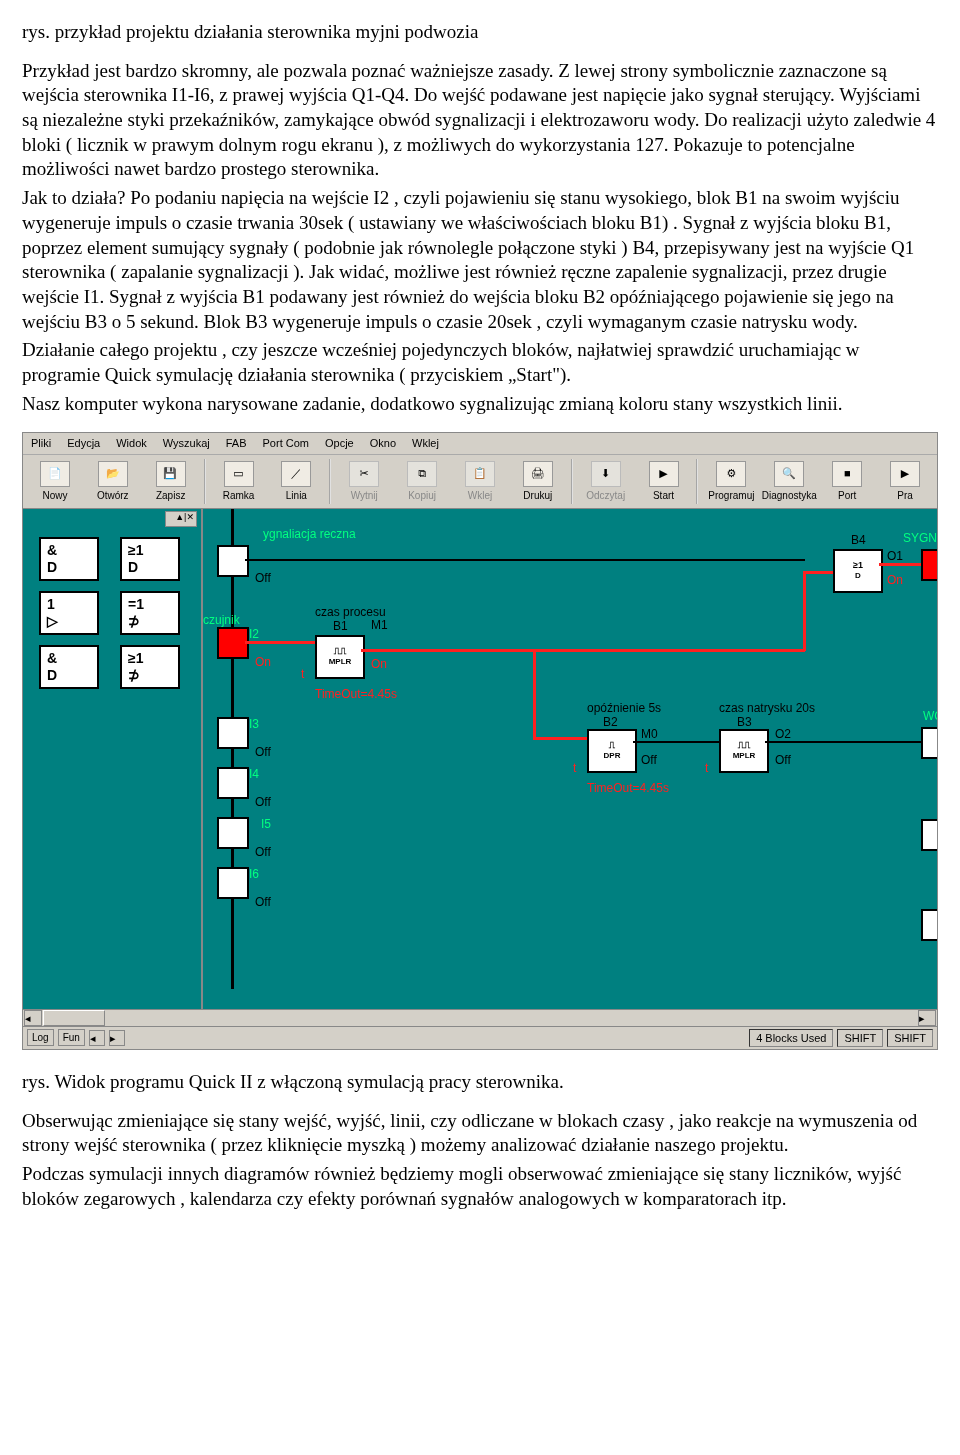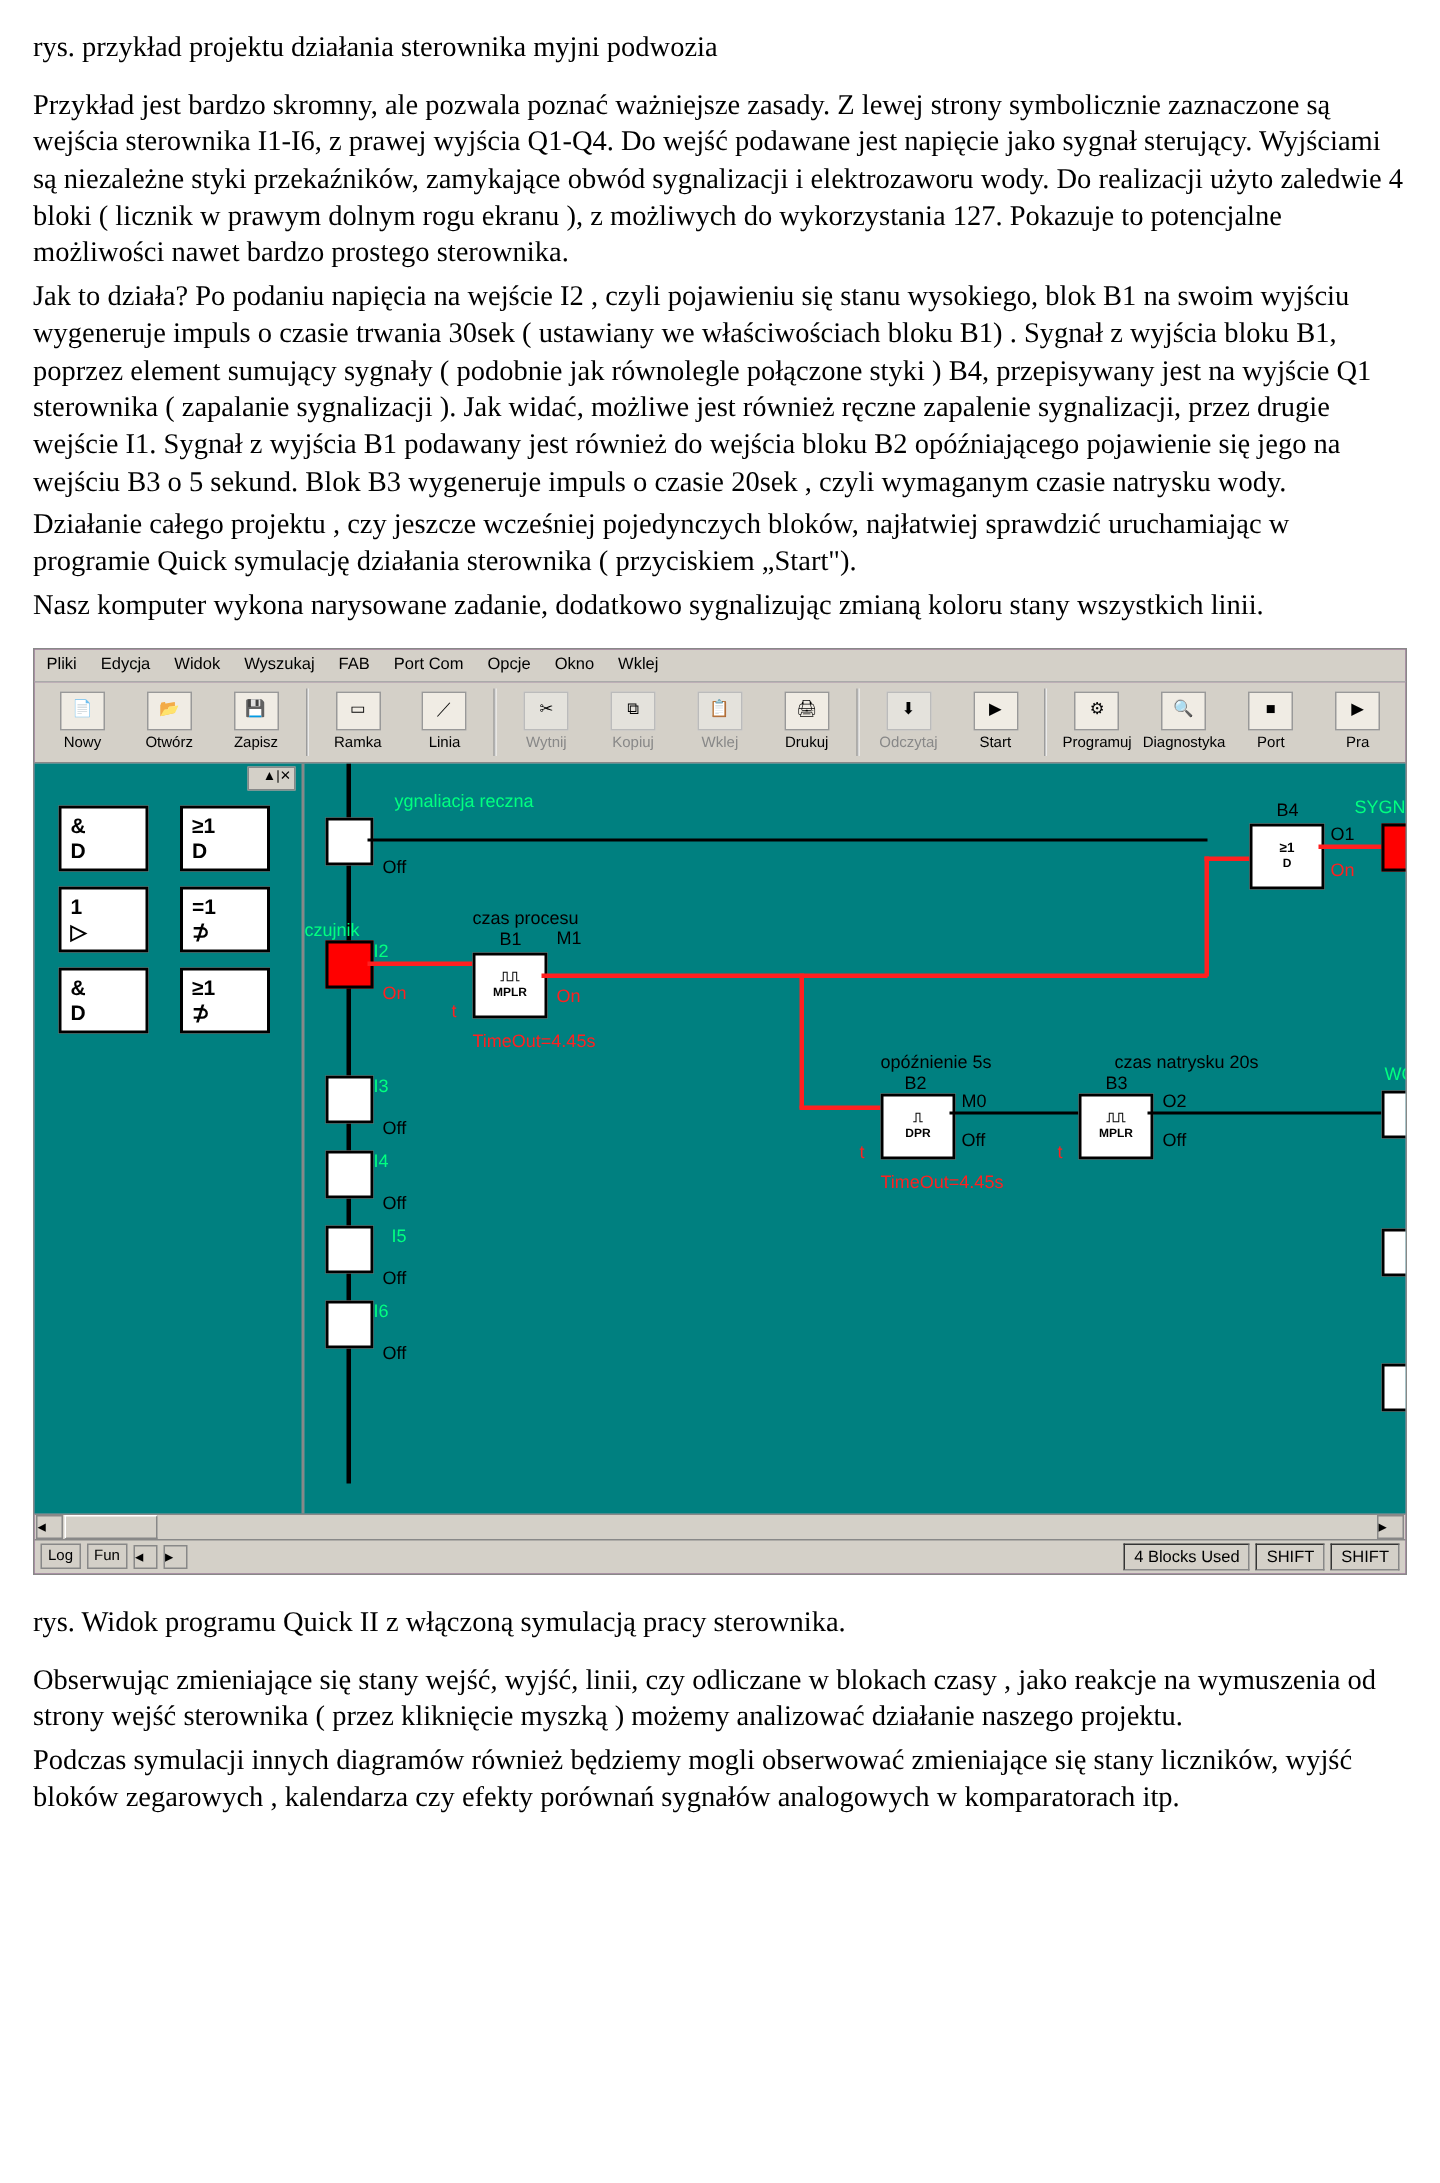--- a/index.html
+++ b/index.html
@@ -202,21 +202,21 @@
       <div class="blk-box" style="left:384px;top:220px">
           <div>⎍</div>
           <div class="tiny">DPR</div>
         </div>
       <div class="lbl red" style="left:370px;top:252px">t</div>
       <div class="lbl blk" style="left:438px;top:218px">M0</div>
       <div class="lbl blk" style="left:438px;top:244px">Off</div>
       <div class="lbl red" style="left:384px;top:272px">TimeOut=4.45s</div>
 
       <div class="wire blk" style="left:430px;top:232px;width:86px;height:2px"></div>
-      <div class="lbl blk" style="left:540px;top:192px">czas natrysku 20s</div>
+      <div class="lbl blk" style="left:516px;top:192px">czas natrysku 20s</div>
       <div class="lbl blk" style="left:534px;top:206px">B3</div>
       <div class="blk-box" style="left:516px;top:220px">
           <div>⎍⎍</div>
           <div class="tiny">MPLR</div>
         </div>
       <div class="lbl red" style="left:502px;top:252px">t</div>
       <div class="lbl blk" style="left:572px;top:218px">O2</div>
       <div class="lbl blk" style="left:572px;top:244px">Off</div>
       <div class="wire blk" style="left:562px;top:232px;width:156px;height:2px"></div>
 

